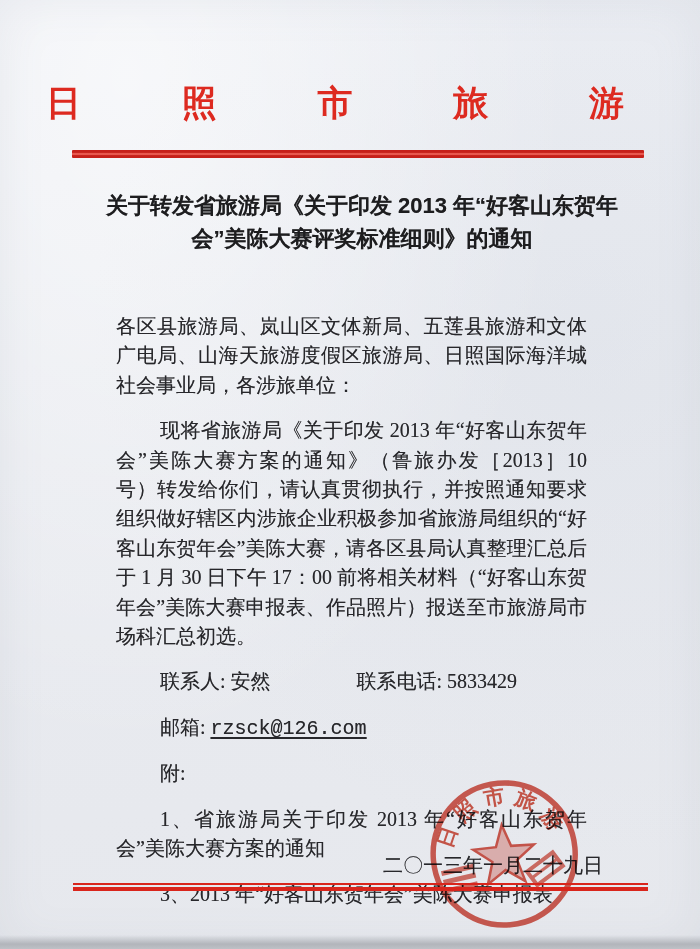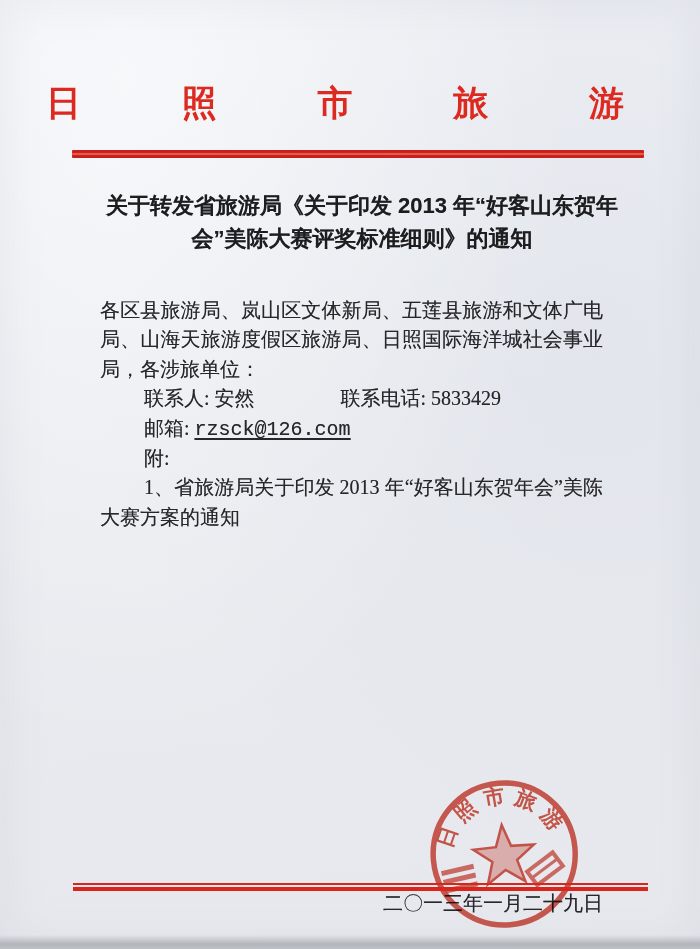--- a/index.html
+++ b/index.html
@@ -42,32 +42,32 @@
     text-shadow:0 0 .5px rgba(30,30,30,.55);
   }
   .body-block {
     position:absolute; top:296px; left:100px; width:503px;
     font-size:20px;
     line-height:29.4px;
     color:#27272b;
     text-align:justify;
     text-shadow:0 0 .5px rgba(40,40,40,.5);
   }
-  .body-block p { margin:0; }
+  .body-block p { margin:16px; }
   .indent { text-indent:44px; }
   .phone { margin-left:86px; }
   .email {
     color:inherit;
     text-decoration:underline;
     text-underline-offset:3px;
     font-family:Liberation Mono, monospace;
     cursor:pointer;
   }
   .date-line {
-    position:absolute; top:890px; left:100px; width:503px;
+    position:absolute; top:852px; left:100px; width:503px;
     text-align:right;
     font-size:20px;
     color:#27272b;
     text-shadow:0 0 .5px rgba(40,40,40,.5);
     white-space:nowrap;
   }
   .rule-bottom { position:absolute; left:73px; top:883px; width:575px; }
   .rule-bottom .thin  { height:2px; background:#d9251c; }
   .rule-bottom .gap   { height:2px; }
   .rule-bottom .thick { height:4px; background:#d9251c; }
@@ -93,24 +93,26 @@
 
   <div class="rule-top"></div>
 
   <div class="doc-title">
     <div>关于转发省旅游局《关于印发 2013 年“好客山东贺年</div>
     <div>会”美陈大赛评奖标准细则》的通知</div>
   </div>
 
   <div class="body-block">
     <p>各区县旅游局、岚山区文体新局、五莲县旅游和文体广电局、山海天旅游度假区旅游局、日照国际海洋城社会事业局，各涉旅单位：</p>
+    <p class="indent">现将省旅游局《关于印发 2013 年“好客山东贺年会”美陈大赛方案的通知》（鲁旅办发［2013］10 号）转发给你们，请认真贯彻执行，并按照通知要求组织做好辖区内涉旅企业积极参加省旅游局组织的“好客山东贺年会”美陈大赛，请各区县局认真整理汇总后于 1 月 30 日下午 17：00 前将相关材料（“好客山东贺年会”美陈大赛申报表、作品照片）报送至市旅游局市场科汇总初选。</p>
     <p class="indent"><span>联系人: 安然</span><span class="phone">联系电话: 5833429</span></p>
     <p class="indent"><span>邮箱: </span><a class="email">rzsck@126.com</a></p>
     <p class="indent">附:</p>
     <p class="indent">1、省旅游局关于印发 2013 年“好客山东贺年会”美陈大赛方案的通知</p>
+    <p class="indent">3、2013 年“好客山东贺年会”美陈大赛申报表</p>
   </div>
 
   <div class="date-line">二〇一三年一月二十九日</div>
 
   <svg class="seal" viewBox="0 0 162 162" xmlns="http://www.w3.org/2000/svg">
     <g fill="none" stroke="#d0392a">
       <circle cx="81" cy="83" r="71" stroke-width="5.5" opacity="0.92"></circle>
       <path d="M81,54 L88.6,75.5 L111.4,76.1 L93.4,90 L99.8,111.9 L81,99 L62.2,111.9 L68.6,90 L50.6,76.1 L73.4,75.5 Z" stroke-width="2.5" fill="rgba(208,57,42,0.4)" opacity="0.95"></path>
       <path id="sealArc" d="M 28.8 74 A 53.5 53.5 0 0 1 133.2 74" stroke="none"></path>
     </g>

